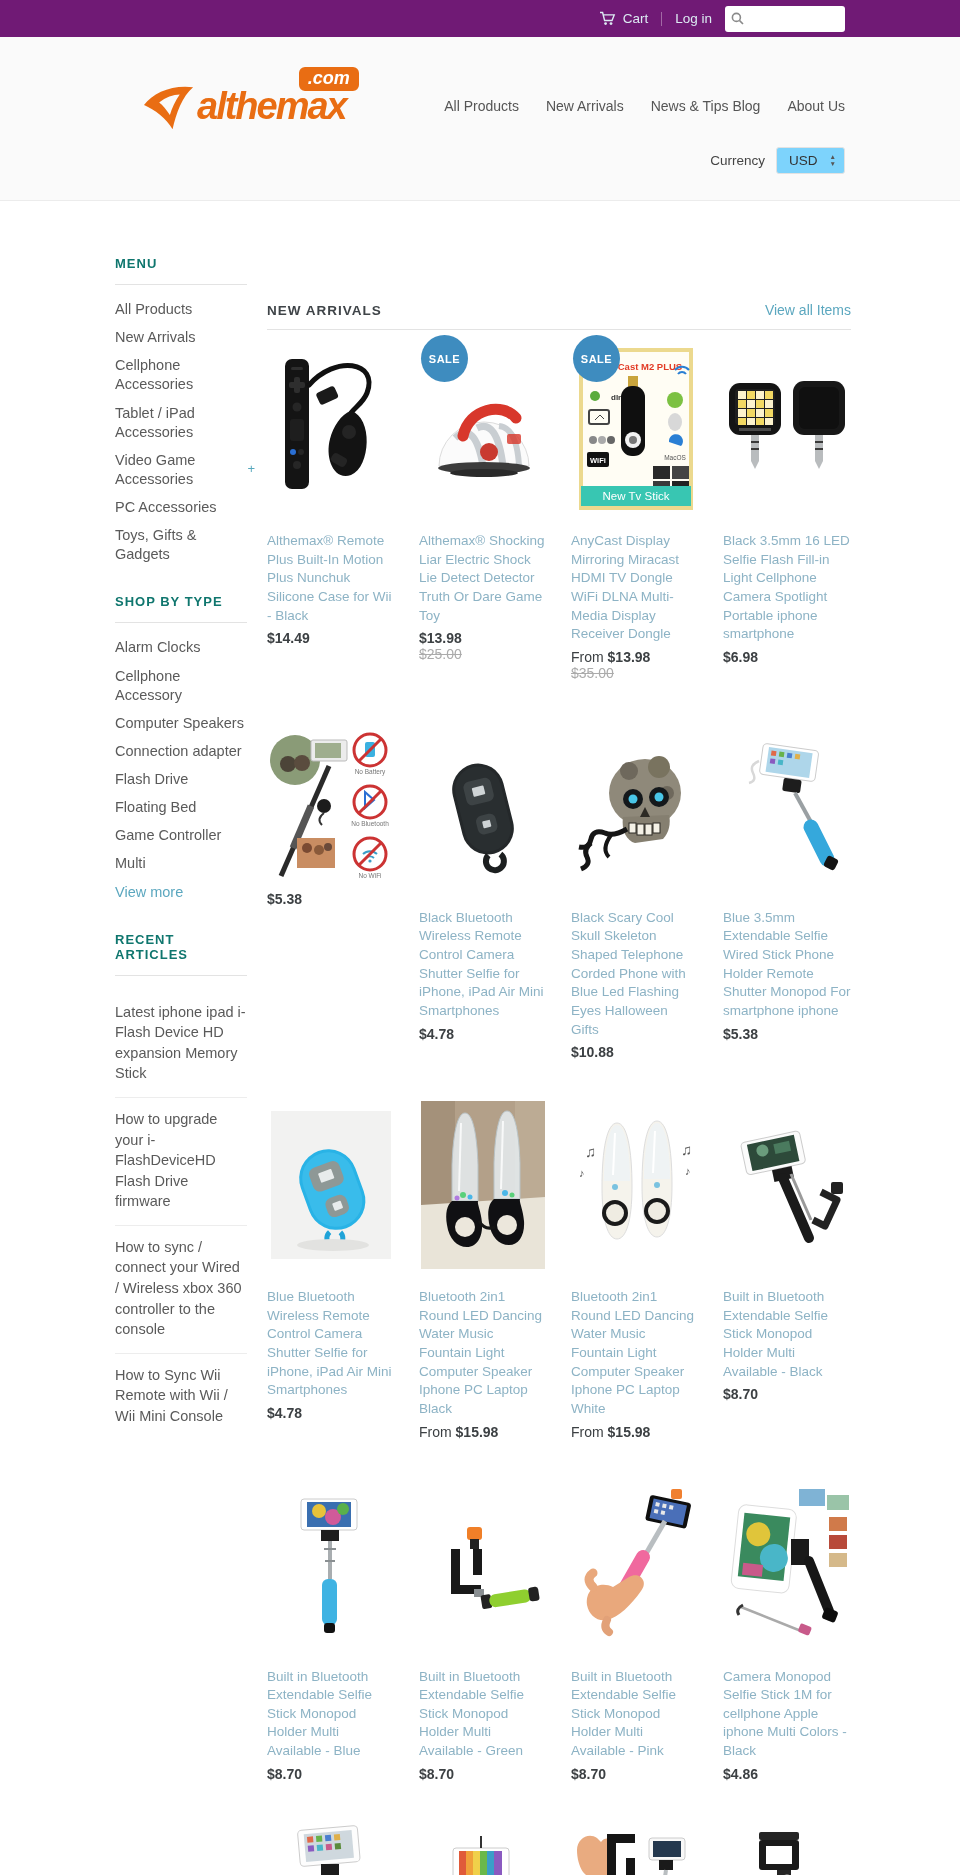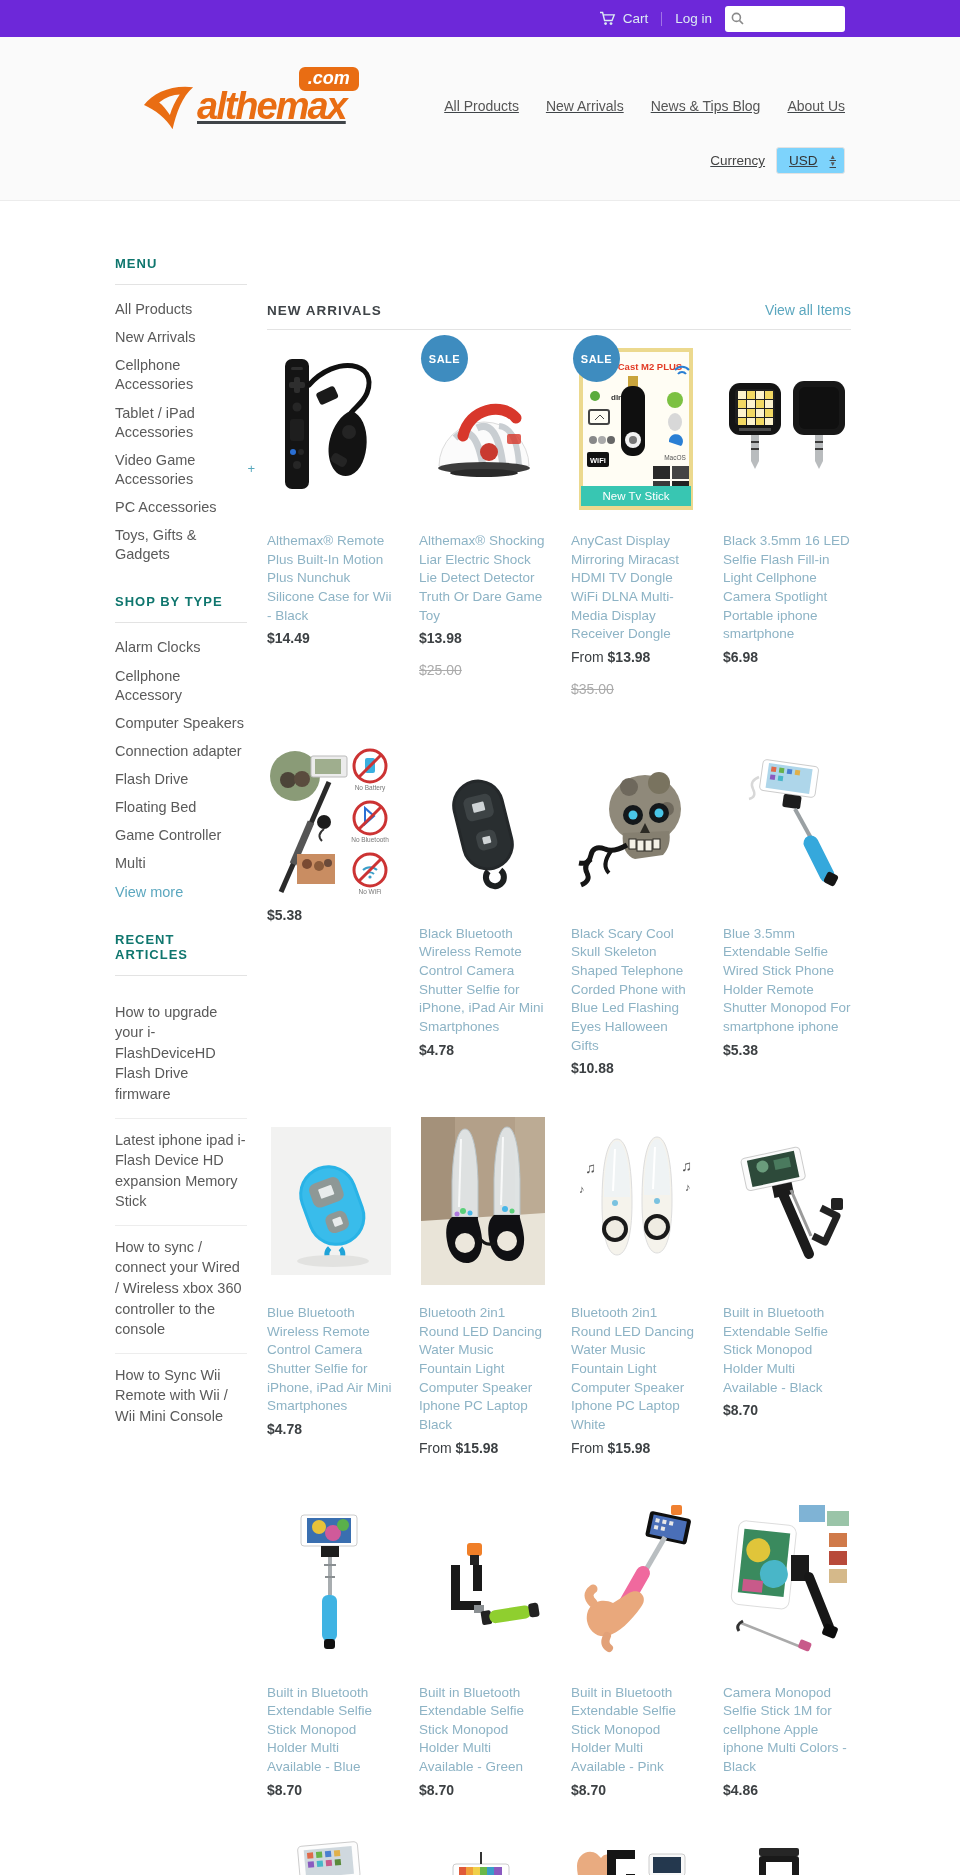--- a/index.html
+++ b/index.html
@@ -5,34 +5,34 @@
   * { box-sizing: border-box; }
   html,body { margin:0; padding:0; }
   body {
     width:960px; height:1875px; overflow:hidden; background:#fff;
     font-family:"Liberation Sans", sans-serif; color:#3f4448;
     position:relative;
   }
   a { text-decoration:none; cursor:pointer; }
 
   
-  .topbar { height:37px; background:#6d28d9; }
+  .topbar { height:37px; background:#701a75; }
   .topbar-inner { width:730px; margin:0 auto; height:100%；; height:37px;
     display:flex; align-items:center; justify-content:flex-end; gap:13px;
     color:#dcebf3; font-size:13.5px; }
   .tb-link { display:flex; align-items:center; gap:7px; color:#dcebf3; }
   .tb-sep { width:1px; height:14px; background:rgba(255,255,255,.35); }
   .searchbox { width:120px; height:26px; background:#fff; border-radius:3px;
     display:flex; align-items:center; padding:0 6px; gap:5px; }
   .searchbox input { border:0; outline:0; width:86px; font-size:12px;
     font-family:"Liberation Sans",sans-serif; background:transparent; }
 
   
   .siteheader { background:#fafafa; border-bottom:1px solid #ececec;
-    padding:44px 0 26px;text-decoration:underline; }
+    padding:44px 0 26px; }
   .header-inner { width:730px; margin:0 auto; }
   .header-row1 { display:flex; align-items:center; justify-content:space-between; }
   .logo { position:relative; display:flex; align-items:center; color:#e96d13;
     margin-left:26px; }
   .logo-text { font-size:38px; font-weight:bold; font-style:italic;
     letter-spacing:-2px; line-height:1; }
   .logo-tag { position:absolute; right:-16px; top:-17px; background:#e96d13;
     color:#fff; font-weight:bold; font-style:italic; font-size:18px;
     padding:1px 9px 2px; border-radius:9px; border:3px solid #fafafa; }
   .nav { display:flex; gap:27px; font-size:14px; color:#555; }
@@ -75,21 +75,21 @@
   .imgbox svg { display:block; }
   .sale { position:absolute; top:-9px; left:2px; width:47px; height:47px;
     border-radius:50%; background:#3e8cbf; color:#fff; font-size:11px;
     font-weight:bold; letter-spacing:.5px; display:flex; align-items:center;
     justify-content:center; z-index:2; }
   .ptitle { margin:18px 0 5px; font-size:13.5px; font-weight:normal;
     color:#8db3c5; line-height:1.38; cursor:pointer; }
   .pprice { font-size:14px; font-weight:bold; color:#3c4043; }
   .pfrom { font-weight:normal; }
   .pwas { display:block; font-weight:normal; color:#ababab;
-    text-decoration:line-through; margin-top:16px; }
+    text-decoration:line-through; margin-top:0; }
 </style>
 </head>
 <body>
 
 <div class="topbar">
   <div class="topbar-inner">
     <a class="tb-link">
       <svg width="17" height="15" viewBox="0 0 17 15">
         <path d="M1 1.5 h2.6 l2 8 h7.4 l2.2-5.6 H4.3" fill="none" stroke="#dcebf3" stroke-width="1.4"></path>
         <circle cx="6.6" cy="12.6" r="1.4" fill="#dcebf3"></circle>
@@ -170,22 +170,22 @@
       <a class="side-link">Flash Drive</a>
       <a class="side-link">Floating Bed</a>
       <a class="side-link">Game Controller</a>
       <a class="side-link">Multi</a>
       <a class="side-link teal">View more</a>
     </div>
 
     <div class="side-section">
       <h2 class="side-title">RECENT ARTICLES</h2>
       <div class="side-divider"></div>
+      <a class="article-link">Latest iphone ipad i-Flash Device HD expansion Memory Stick</a>
       <a class="article-link">How to upgrade your i-FlashDeviceHD Flash Drive firmware</a>
-      <a class="article-link">Latest iphone ipad i-Flash Device HD expansion Memory Stick</a>
       <a class="article-link">How to sync / connect your Wired / Wireless xbox 360 controller to the console</a>
       <a class="article-link">How to Sync Wii Remote with Wii / Wii Mini Console</a>
     </div>
   </aside>
 
   <main class="main">
     <div class="main-head">
       <h1 class="main-title">NEW ARRIVALS</h1>
       <a class="view-all">View all Items</a>
     </div>

